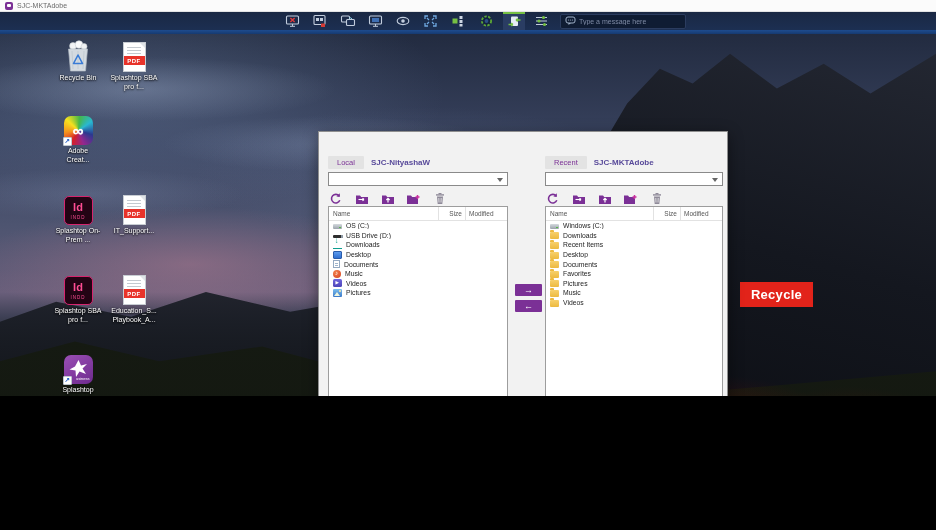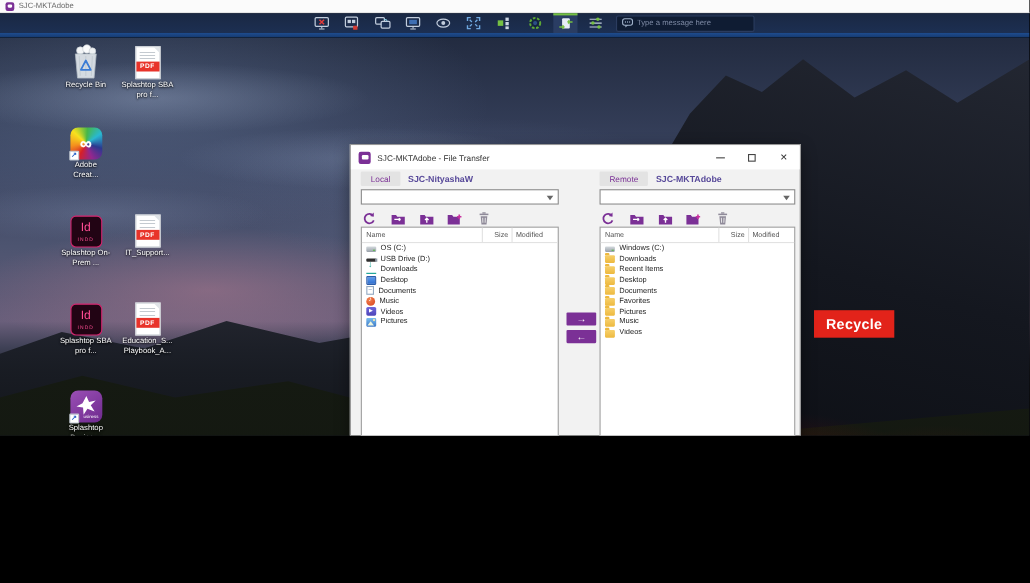--- a/index.html
+++ b/index.html
@@ -70,21 +70,21 @@
   .sc-badge::before{content:'\2197';position:absolute;left:1px;top:-1px;font-size:6.5px;color:#2a62c8;font-weight:bold;}
   .ic-pdf{width:23px;height:30px;background:#fff;border:1px solid #c8cdd3;position:relative;box-sizing:border-box;}
   .ic-pdf::before{content:'';position:absolute;right:0;top:0;border-style:solid;border-width:0 5px 5px 0;
     border-color:transparent #dfe3e7 transparent transparent;}
   .pdf-lines{position:absolute;left:3px;right:4px;top:4px;height:8px;
     background:repeating-linear-gradient(180deg,#c4cad0 0 1px,transparent 1px 3px);}
   .pdf-band{position:absolute;left:0;right:0;top:13px;height:9px;background:#e8332a;
     display:flex;align-items:center;justify-content:center;color:#fff;font-weight:bold;font-size:6px;letter-spacing:.5px;}
   .ic-indd{width:29px;height:29px;background:#220414;border:1.5px solid #d6246e;border-radius:5px;box-sizing:border-box;
     display:flex;flex-direction:column;align-items:center;justify-content:center;}
-  .indd-id{color:#ff4d94;font-weight:normal;font-size:11px;line-height:11px;}
+  .indd-id{color:#ff4d94;font-weight:bold;font-size:11px;line-height:11px;}
   .indd-sub{color:#ff4d94;font-size:4.5px;letter-spacing:1px;margin-top:2px;}
   .ic-cc{width:29px;height:29px;border-radius:7px;position:relative;display:flex;align-items:center;justify-content:center;
     background:conic-gradient(from 210deg,#d62027,#f4901e,#f7e11e,#46b748,#29b8d1,#2b3990,#92278f,#d62027);}
   .cc-inf{color:#fff;font-weight:bold;font-size:15px;line-height:15px;text-shadow:0 0 1px #fff;}
   .ic-sb{width:29px;height:29px;border-radius:7px;position:relative;
     background:linear-gradient(145deg,#9a4fb5,#6e2a8e);}
   .sb-sub{position:absolute;right:3px;bottom:3px;color:#fff;font-size:4px;}
 
   
   .dlg{position:absolute;left:318px;top:131px;width:410px;height:287px;background:#f2f2f2;
@@ -367,33 +367,20 @@
         <rect x="9" y="6.5" width="9" height="13" fill="#fff" stroke="#d6d9dd" stroke-width=".5"></rect>
         <rect x="10.5" y="9" width="6" height="7" fill="#c5274a"></rect>
         <rect x="16" y="8" width="8" height="12" fill="#f4f5f6" stroke="#d6d9dd" stroke-width=".5"></rect>
         <path d="M1 11 H29 L27.5 24 H2.5 Z" fill="#f5c84f"></path>
       </svg>
     </div>
     <div class="dlabel">Case studies</div>
   </div>
 
   <div class="dlg">
-    <div class="dlg-tb">
-      <span class="dlg-ico"></span>
-      <span class="dlg-title">SJC-MKTAdobe - File Transfer</span>
-      <div class="dlg-btns">
-        <div class="wbtn">
-            <span class="g-min"></span>
-          </div>
-        <div class="wbtn">
-            <span class="g-max"></span>
-          </div>
-        <div class="wbtn g-close"></div>
-      </div>
-    </div>
 
     <div class="pane p-local">
       <div class="pane-head">
         <span class="badge">Local</span>
         <span class="cname">SJC-NityashaW</span>
       </div>
       <div class="combo"></div>
       <div class="ptools">
         <span class="ptool">
           <svg width="13" height="13" viewBox="0 0 13 13">
@@ -473,21 +460,21 @@
       </div>
     </div>
 
     <div class="xfer">
       <div class="xbtn to-remote"></div>
       <div class="xbtn to-local"></div>
     </div>
 
     <div class="pane p-remote">
       <div class="pane-head">
-        <span class="badge">Remote</span>
+        <span class="badge">Recent</span>
         <span class="cname">SJC-MKTAdobe</span>
       </div>
       <div class="combo"></div>
       <div class="ptools">
         <span class="ptool">
           <svg width="13" height="13" viewBox="0 0 13 13">
             <path d="M10.2 4 A4.3 4.3 0 1 0 10.8 8.3" fill="none" stroke="#7b3096" stroke-width="1.6"></path>
             <path d="M10.8 1.2 L10.8 5 L7.4 4.4 Z" fill="#7b3096"></path>
           </svg>
         </span>

